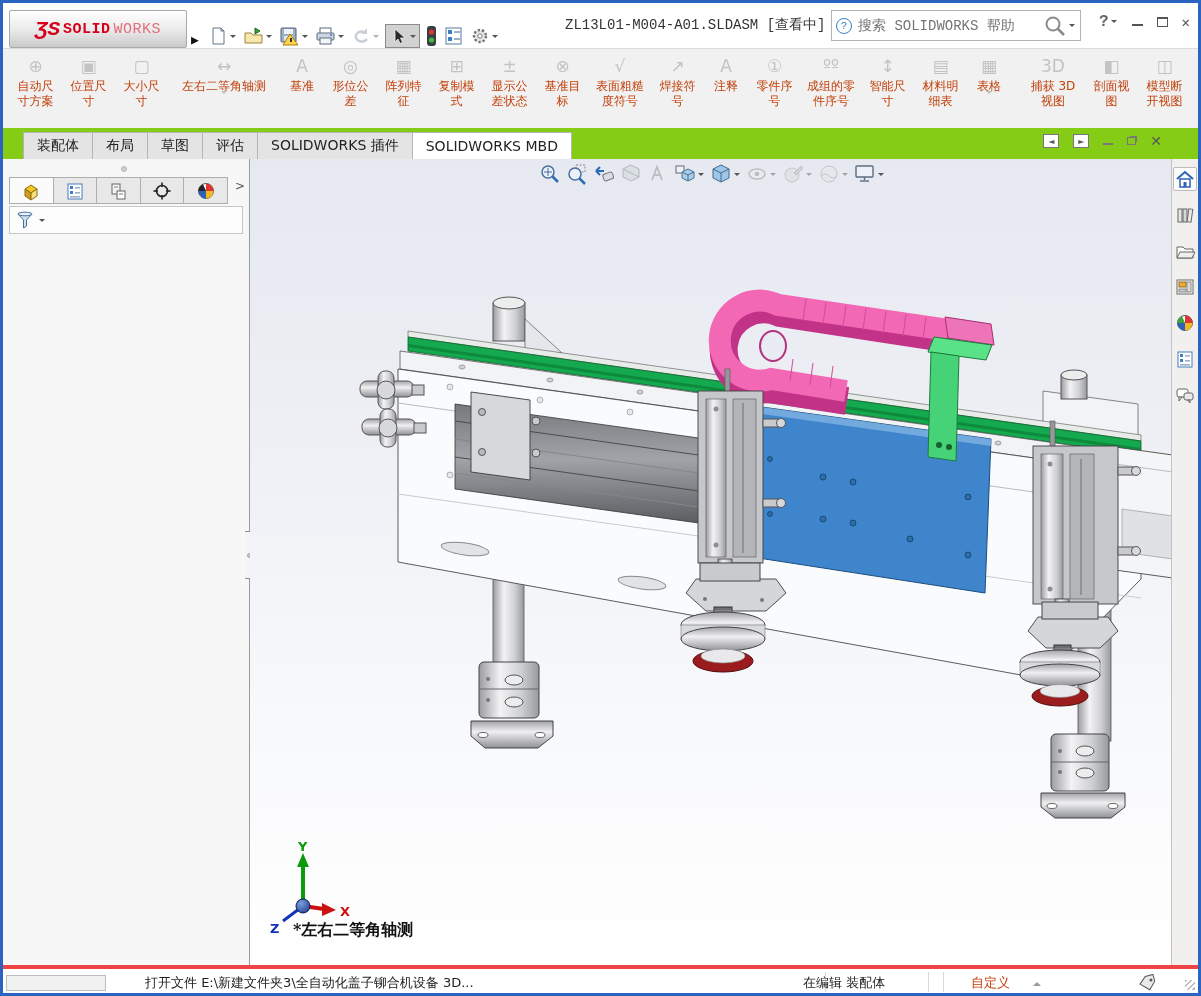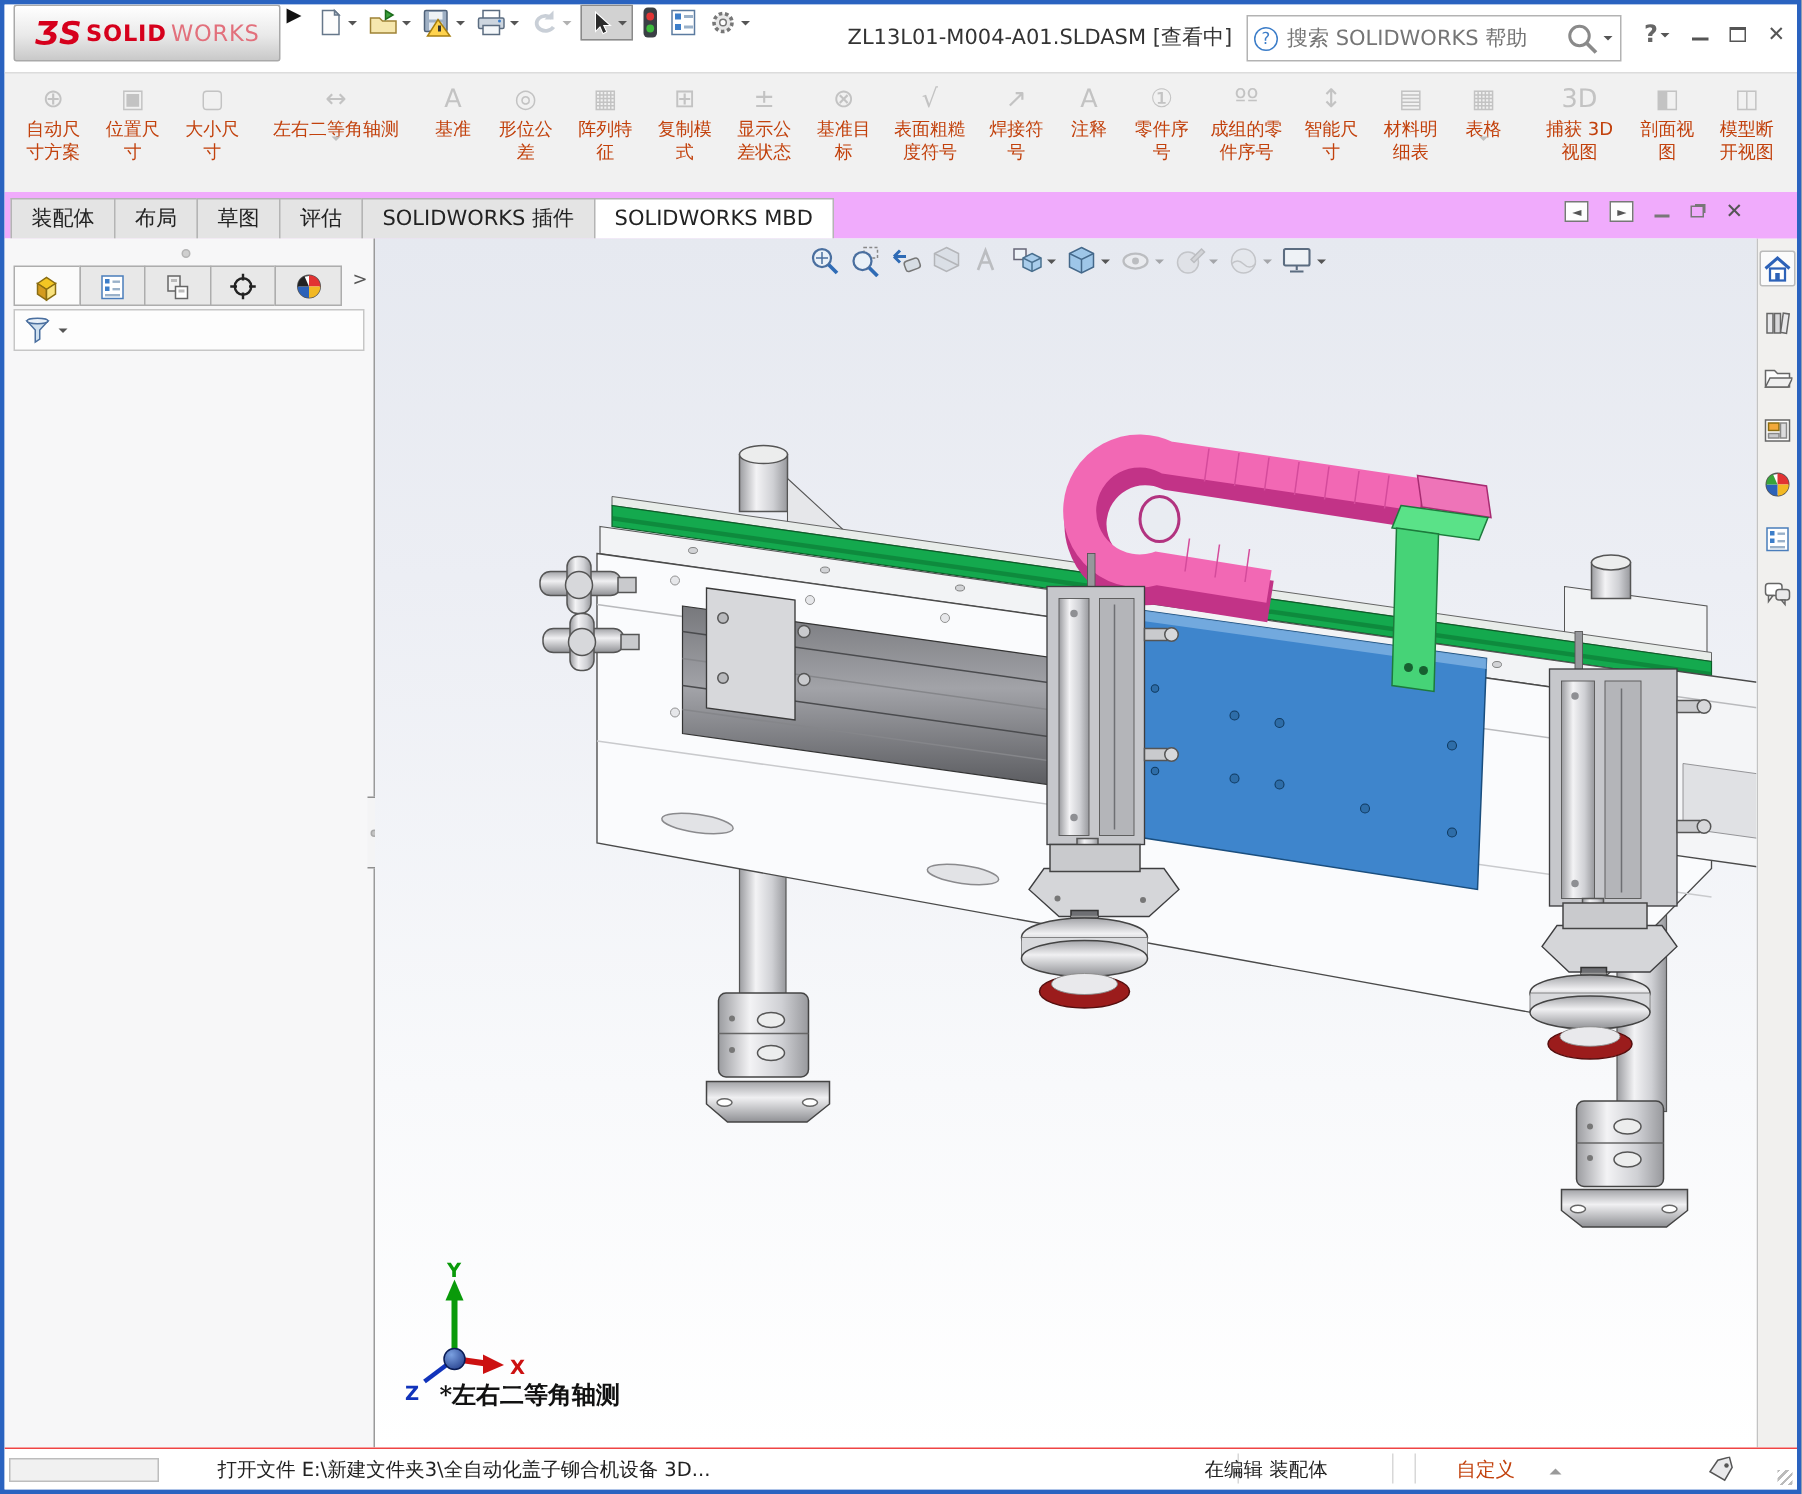--- a/index.html
+++ b/index.html
@@ -1,20 +1,20 @@
 <!DOCTYPE html>
 <html><head>
 <meta charset="utf-8">
 <style>
   html,body{margin:0;padding:0;background:#777;}
   *{box-sizing:border-box;}
   .window{position:relative;width:1201px;height:996px;border:3px solid #2a63c0;background:#fff;
     font-family:"DejaVu Sans","Liberation Sans",sans-serif;font-size:12px;color:#222;overflow:hidden;}
   
-  .titlebar{height:45px;display:flex;align-items:flex-start;background:#fff;position:relative;}
+  .titlebar{height:45px;display:flex;align-items:flex-end;background:#fff;position:relative;font-family:Liberation Mono, monospace;}
   .logo-plate{margin-left:6px;width:178px;height:38px;border:1px solid #a9a9a9;border-radius:2px;
     background:linear-gradient(#ffffff,#e9e9e9 55%,#c9c9c9);display:flex;align-items:center;justify-content:center;gap:3px;}
   .ds-mark{color:#d6001c;font-weight:bold;font-style:italic;font-size:21px;line-height:1;}
   .sw-solid{color:#d6001c;font-weight:bold;font-size:15px;letter-spacing:.5px;}
   .sw-works{color:#e2707c;font-size:15px;letter-spacing:.5px;}
   .flyout{margin:0 8px 0 4px;font-size:13px;color:#111;}
   .qat{display:flex;align-items:center;gap:4px;}
   .qbtn{display:flex;align-items:center;padding:1px;}
   .caret{width:0;height:0;border:3px solid transparent;border-top-color:#555;margin:3px 1px 0 2px;display:inline-block;}
   .sel-box{border:1px solid #8a8a8a;background:#d2d2d2;padding:1px 2px;display:flex;align-items:center;}
@@ -32,21 +32,21 @@
   
   .ribbon{height:80px;background:#f1f1f1;border-top:1px solid #dcdcdc;display:flex;align-items:flex-start;padding:4px 2px 0 6px;}
   .rbtn{width:53px;text-align:center;flex:0 0 auto;}
   .rbtn.wide{width:112px;}
   .rbtn.med{width:44px;}
   .ricon{display:block;height:26px;line-height:26px;font-size:17px;color:#c3c3c3;}
   .rlabel{display:block;font-size:12px;line-height:15px;color:#c2410c;white-space:pre-line;}
   .rcaret{width:0;height:0;border:3px solid transparent;border-top-color:#c0c0c0;margin:3px auto 0;}
   .rsep{width:1px;align-self:stretch;background:#d9d9d9;margin:2px 5px;}
   
-  .tabbar{height:31px;background:#f0abfc;display:flex;align-items:flex-end;padding-left:4px;position:relative;}
+  .tabbar{height:31px;background:#84cc16;display:flex;align-items:flex-end;padding-left:20px;position:relative;}
   .tab{height:27px;display:flex;align-items:center;padding:0 13px;background:#e4e4e4;border:1px solid #b4b4b4;
     border-bottom:none;font-size:14px;color:#222;margin-right:-1px;}
   .tab.active{background:#fff;}
   .docctl{position:absolute;right:36px;top:5px;display:flex;align-items:center;gap:14px;color:#666;}
   .paneblock{display:inline-flex;align-items:center;justify-content:center;width:16px;height:14px;border:1px solid #777;font-size:8px;color:#555;background:#fdfdfd;}
   .minim2{display:inline-block;width:10px;border-bottom:2px solid #777;height:7px;}
   .restore2{display:inline-block;width:9px;height:8px;border:1px solid #777;box-shadow:2px -2px 0 -1px #777;}
   
   .main{display:flex;height:806px;}
   .left-panel{width:247px;background:#f7f7f8;border-right:1px solid #9a9a9a;position:relative;flex:0 0 auto;}
@@ -63,21 +63,21 @@
   .headsup{position:absolute;top:3px;left:288px;display:flex;align-items:center;gap:3px;z-index:5;}
   .hbtn{display:flex;align-items:center;padding:1px;}
   .dim{opacity:.45;}
   .model-svg{position:absolute;left:0;top:0;width:921px;height:806px;}
   .view-label{position:absolute;left:11px;bottom:24px;font-family:"DejaVu Serif","Liberation Serif",serif;
     font-size:16px;font-weight:600;color:#111;margin-left:32px;}
   .task-pane{width:27px;background:#f1f0ee;border-left:1px solid #c3c3c3;display:flex;flex-direction:column;align-items:center;padding-top:8px;gap:12px;flex:0 0 auto;}
   .tpbtn{width:24px;height:24px;display:flex;align-items:center;justify-content:center;}
   .tpbtn.first{background:#fbfbfb;border:1px solid #bbb;border-radius:2px;}
   
-  .statusbar{height:28px;background:#fff;border-top:1px solid #ef4444;position:relative;font-size:13px;color:#222;}
+  .statusbar{height:28px;background:#fff;border-top:4px solid #ef4444;position:relative;font-size:13px;color:#222;}
   .progress-box{position:absolute;left:3px;top:6px;width:100px;height:16px;background:#f1f1f1;border:1px solid #bdbdbd;}
   .open-text{position:absolute;left:142px;top:5px;white-space:nowrap;}
   .sb-sep{position:absolute;top:3px;width:1px;height:20px;background:#d8d8d8;}
   .sb-edit{position:absolute;left:800px;top:5px;}
   .sb-custom{position:absolute;left:968px;top:5px;color:#c2410c;}
   .sb-upcaret{position:absolute;left:1030px;top:9px;width:0;height:0;border:4px solid transparent;border-bottom-color:#9a9a9a;}
   .sb-tag{position:absolute;right:40px;top:5px;}
   .sb-grip{position:absolute;right:3px;bottom:3px;width:10px;height:10px;
     background:repeating-linear-gradient(135deg,#bbb 0 1.5px,transparent 1.5px 4px);}
 </style>

